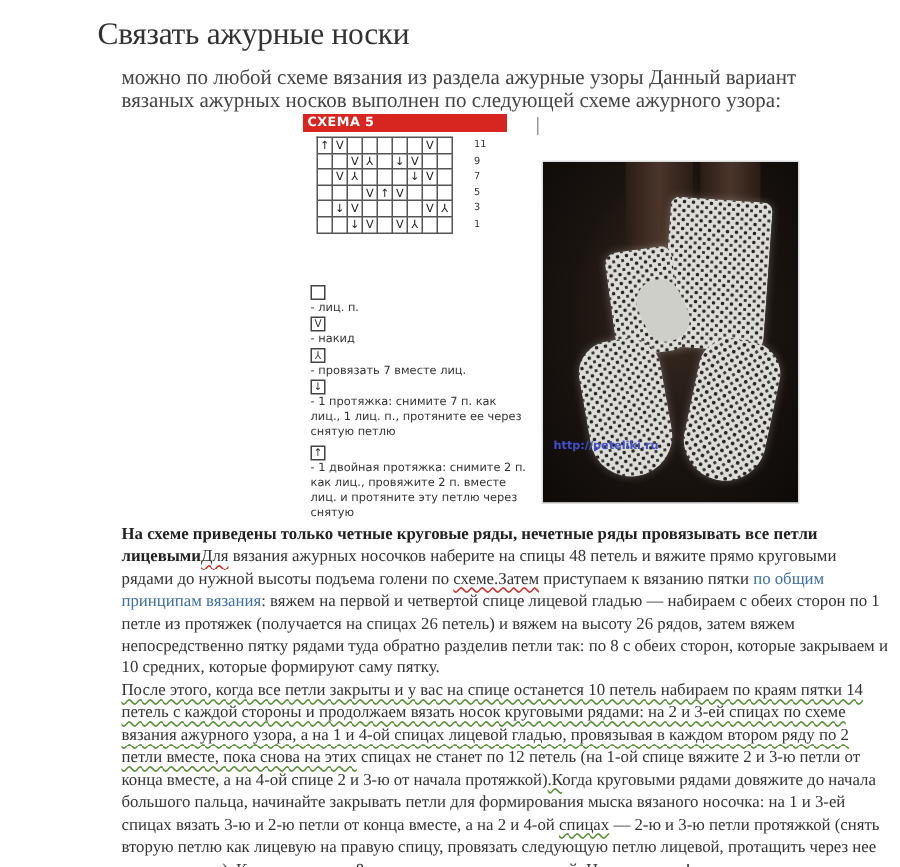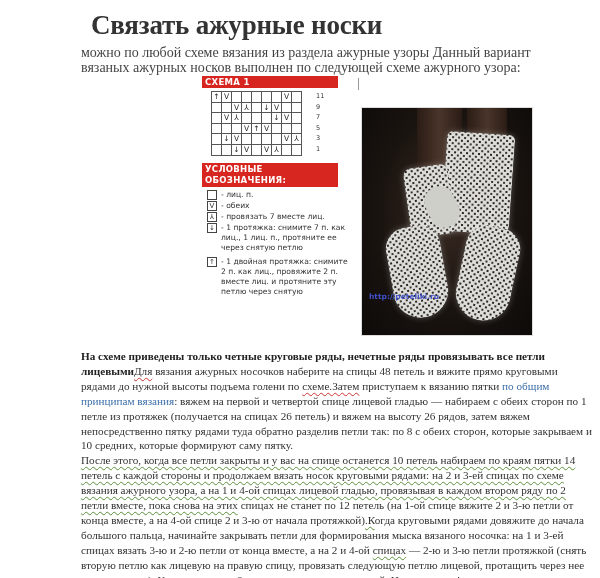--- a/index.html
+++ b/index.html
@@ -1,21 +1,21 @@
 <!DOCTYPE html>
 <html><head>
   <meta charset="utf-8">
   <style>
     * { box-sizing: border-box; margin: 0; padding: 0; }
     html, body { width: 600px; height: 578px; background: #ffffff; overflow: hidden; }
     body { font-family: "Liberation Serif", "DejaVu Serif", serif; color: #333; position: relative; }
 
     .title {
-      position: absolute; left: 91px; top: 10px;
-      font-size: 27px; color: #333; font-weight: bold; letter-spacing: -0.2px;
+      position: absolute; left: 65px; top: 10px;
+      font-size: 21px; color: #333; font-weight: normal; letter-spacing: -0.2px;
     }
     .intro {
       position: absolute; left: 81px; top: 46px; width: 500px;
       font-size: 14px; line-height: 14.5px; color: #444;
     }
 
     
     .scheme {
       position: absolute; left: 202px; top: 76px; width: 152px; height: 260px;
       font-family: "DejaVu Sans", "Liberation Sans", sans-serif;
@@ -40,21 +40,21 @@
 
     .legend-header {
       position: absolute; left: 0; top: 87px; width: 136px; height: 24px;
       background: #d7261f; color: #fff; font-weight: bold; font-size: 8.5px;
       line-height: 11px; padding: 1px 3px; letter-spacing: 0.3px;
     }
     .legend {
       position: absolute; left: 5px; top: 114px; width: 145px;
       font-size: 7.6px; line-height: 10px; color: #333;
     }
-    .legend-item { display: flex; align-items: flex-start; margin-bottom: 1px; }
+    .legend-item { display: flex; align-items: flex-start; margin-bottom: 1px; flex-direction: column; }
     .legend-item.gap { margin-top: 4px; }
     .legend-box {
       flex: 0 0 10px; width: 10px; height: 10px; border: 1px solid #444;
       font-size: 7px; line-height: 8px; text-align: center; margin-right: 4px; margin-top: 0px;
     }
     .legend-text { flex: 1; }
 
     
     .photo {
       position: absolute; left: 361px; top: 107px; width: 172px; height: 229px;
@@ -91,21 +91,21 @@
     .grammar { text-decoration: underline wavy #5a8f3a; text-decoration-thickness: 1px; text-underline-offset: 2px; }
     .link { color: #3c6ea8; }
   </style>
 </head>
 <body>
 
 <h1 class="title">Связать ажурные носки</h1>
 <p class="intro">можно по любой схеме вязания из раздела ажурные узоры Данный вариант вязаных ажурных носков выполнен по следующей схеме ажурного узора:</p>
 
 <div class="scheme">
-  <div class="scheme-header">СХЕМА 1</div>
+  <div class="scheme-header">СХЕМА 5</div>
   <div class="grid" id="grid">
       <div class="cell">↑</div>
       <div class="cell">V</div>
       <div class="cell"></div>
       <div class="cell"></div>
       <div class="cell"></div>
       <div class="cell"></div>
       <div class="cell"></div>
       <div class="cell">V</div>
       <div class="cell"></div>
@@ -157,32 +157,28 @@
     </div>
   <div class="row-nums" id="rownums">
       <div class="row-num">11</div>
       <div class="row-num">9</div>
       <div class="row-num">7</div>
       <div class="row-num">5</div>
       <div class="row-num">3</div>
       <div class="row-num">1</div>
     </div>
 
-  <div class="legend-header">
-    <div>УСЛОВНЫЕ</div>
-    <div>ОБОЗНАЧЕНИЯ:</div>
-  </div>
   <div class="legend">
     <div class="legend-item">
       <span class="legend-box"></span>
       <span class="legend-text">- лиц. п.</span>
     </div>
     <div class="legend-item">
       <span class="legend-box">V</span>
-      <span class="legend-text">- обеих</span>
+      <span class="legend-text">- накид</span>
     </div>
     <div class="legend-item">
       <span class="legend-box">⅄</span>
       <span class="legend-text">- провязать 7 вместе лиц.</span>
     </div>
     <div class="legend-item">
       <span class="legend-box">↓</span>
       <span class="legend-text">- 1 протяжка: снимите 7 п. как лиц., 1 лиц. п., протяните ее через снятую петлю</span>
     </div>
     <div class="legend-item gap">

